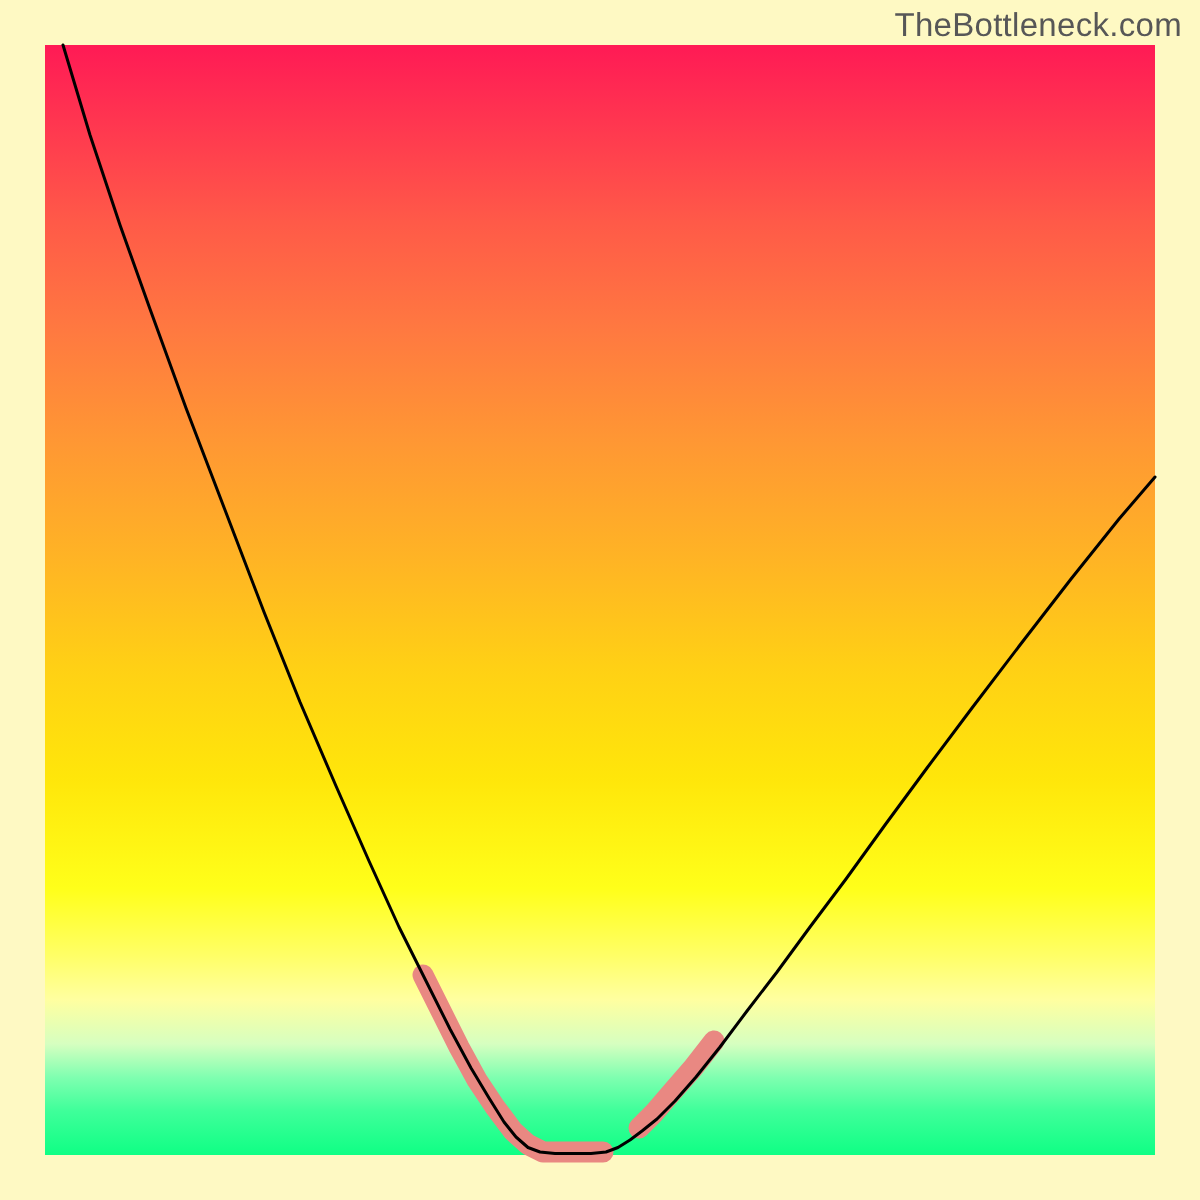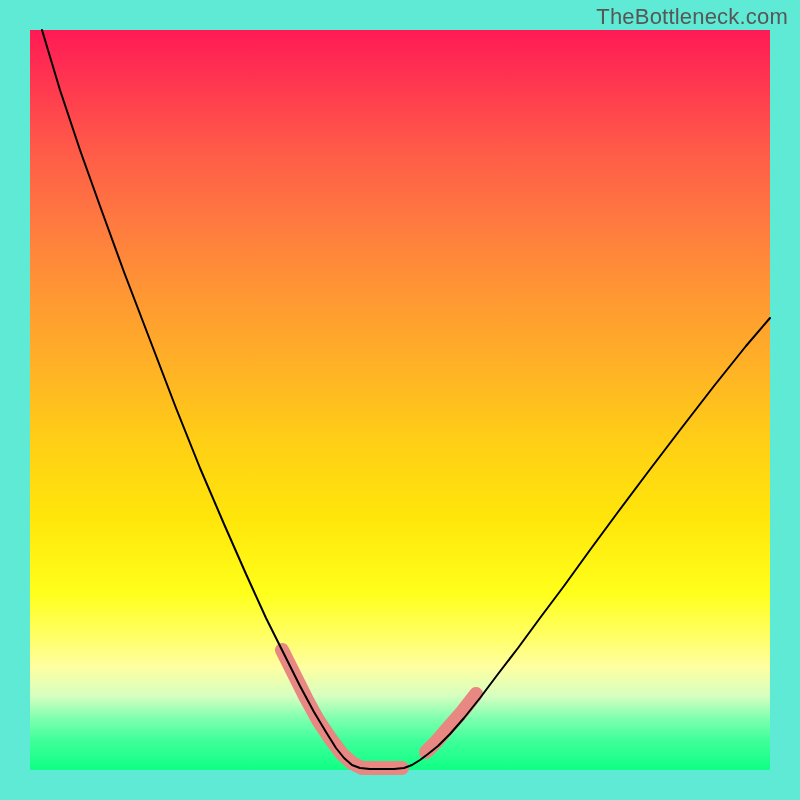--- a/index.html
+++ b/index.html
@@ -10,21 +10,21 @@
     background: #000;
     font-family: Arial, Helvetica, sans-serif;
     overflow: hidden;
   }
   .frame {
     position: absolute;
     left: 0;
     top: 0;
     width: 800px;
     height: 800px;
-    background: #5eead4;
+    background: #fef9c3;
   }
   .plot {
     position: absolute;
     left: 30px;
     top: 30px;
     width: 740px;
     height: 740px;
     background: linear-gradient(
       to bottom,
       #ff1a55 0%,

